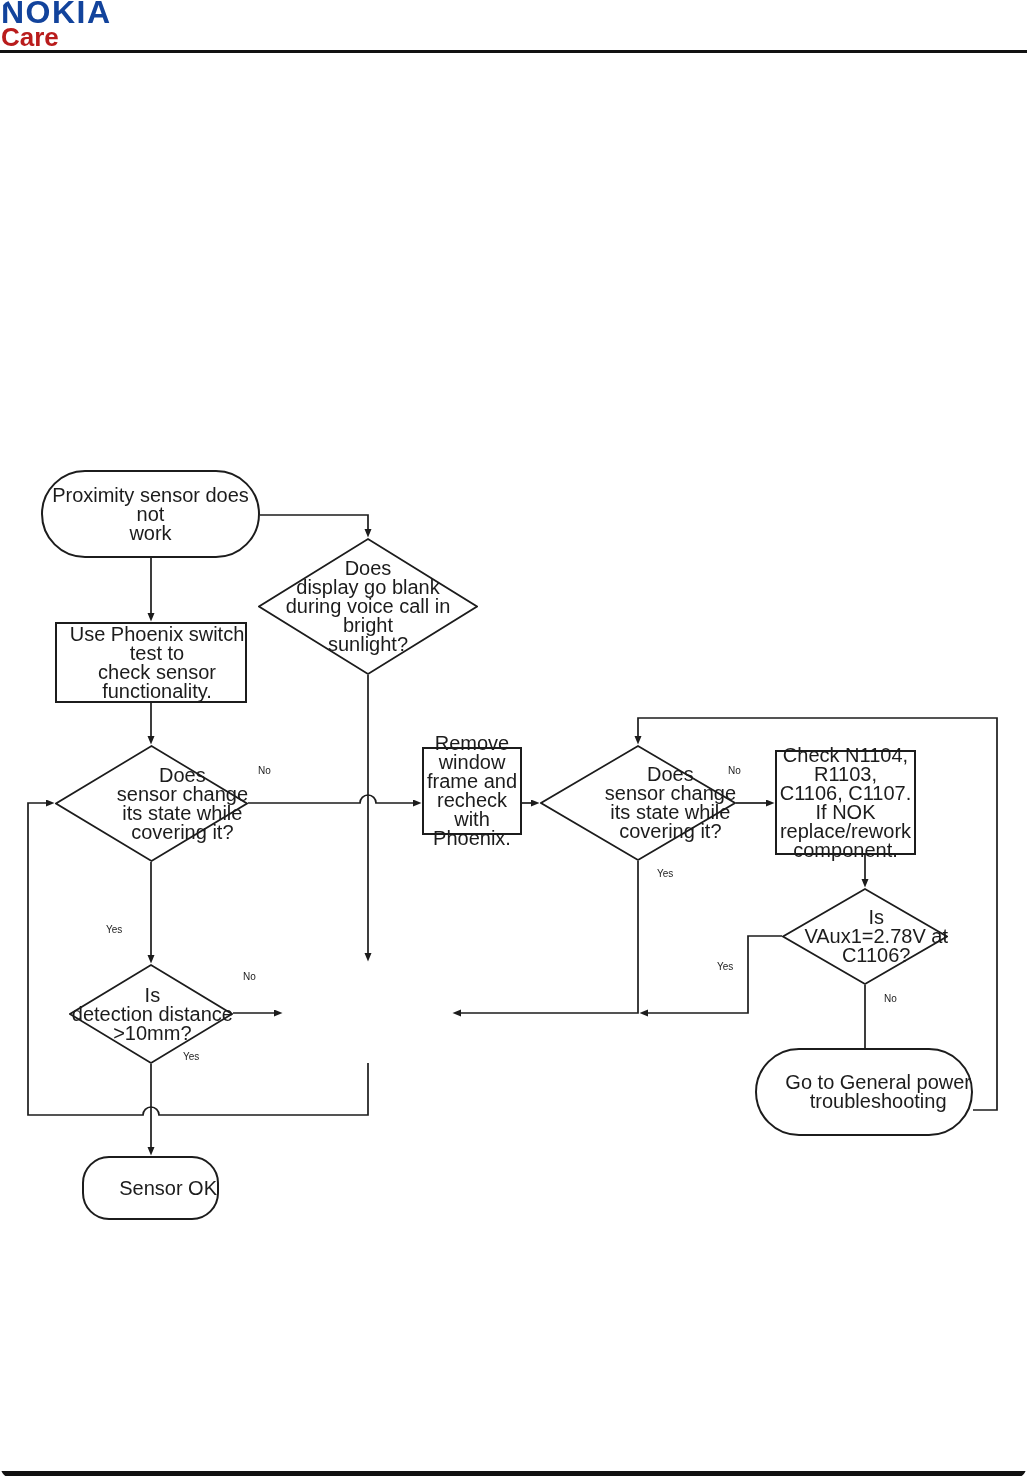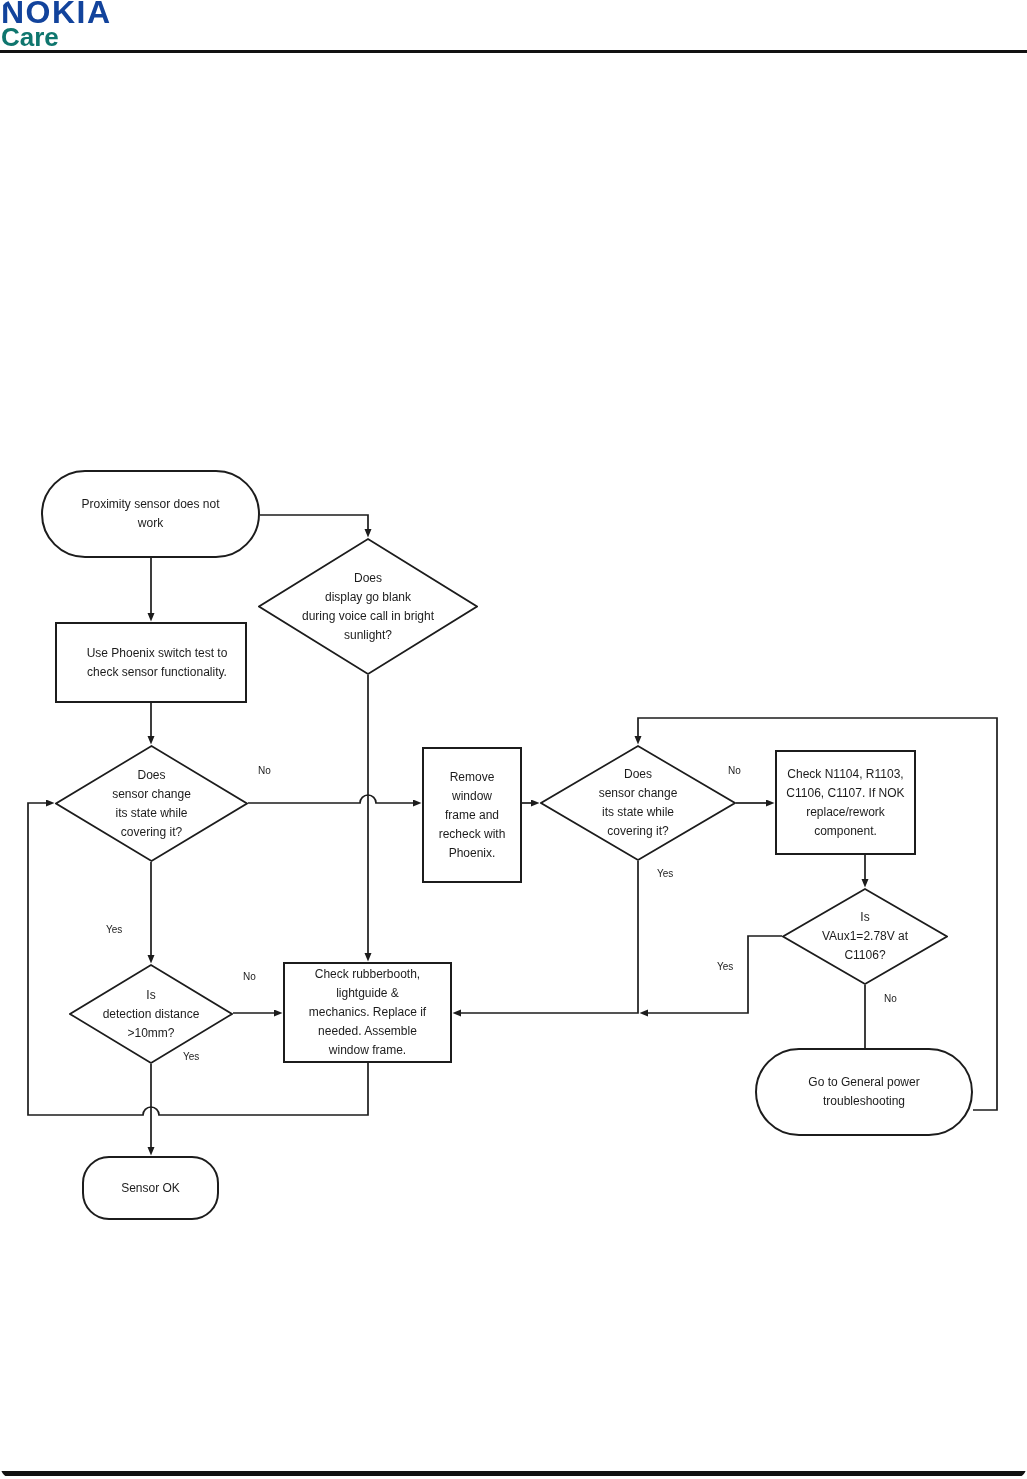--- a/index.html
+++ b/index.html
@@ -26,21 +26,21 @@
     font-weight: bold;
     letter-spacing: 1.5px;
     color: #12439c;
   }
   .brand-care {
     position: absolute;
     left: 1px;
     top: 22px;
     font-size: 26px;
     font-weight: bold;
-    color: #0f766e;
+    color: #b91c1c;
   }
   .header-rule {
     position: absolute;
     left: 0;
     top: 50px;
     width: 1027px;
     height: 3px;
     background: #111111;
   }
   .footer-rule {
@@ -50,23 +50,23 @@
     width: 1027px;
     height: 5px;
     background: #111111;
   }
   
   .node {
     position: absolute;
     box-sizing: border-box;
     display: flex;
     align-items: center;
-    justify-content: center;
+    justify-content: flex-end;
     text-align: center;
-    font-size: 12px;
+    font-size: 20px;
     line-height: 19px;
     background: #ffffff;
     z-index: 2;
   }
   .txt { white-space: pre-line; }
   .process { border: 2px solid #1c1c1c; }
   .terminal { border: 2px solid #1c1c1c; }
   .decision { background: transparent; }
   .decision > svg {
     position: absolute;
@@ -146,21 +146,21 @@
   <div class="node decision" style="left:55px; top:745px; width:193px; height:117px;">
     <svg viewBox="0 0 193 117">
       <polygon points="96.5,1 192,58.5 96.5,116 1,58.5" fill="#ffffff" stroke="#1c1c1c" stroke-width="1.7"></polygon>
     </svg>
     <span class="txt">Does
 sensor change
 its state while
 covering it?</span>
   </div>
 
-  <div class="node process" style="left:422px; top:747px; width:100px; height:136px;">
+  <div class="node process" style="left:422px; top:747px; width:100px; height:88px;">
     <span class="txt">Remove
 window
 frame and
 recheck with
 Phoenix.</span>
   </div>
 
   <div class="node decision" style="left:540px; top:745px; width:196px; height:116px;">
     <svg viewBox="0 0 196 116">
       <polygon points="98,1 195,58 98,115 1,58" fill="#ffffff" stroke="#1c1c1c" stroke-width="1.7"></polygon>
@@ -189,27 +189,20 @@
 
   <div class="node decision" style="left:69px; top:964px; width:164px; height:100px;">
     <svg viewBox="0 0 164 100">
       <polygon points="82,1 163,50 82,99 1,50" fill="#ffffff" stroke="#1c1c1c" stroke-width="1.7"></polygon>
     </svg>
     <span class="txt">Is
 detection distance
 &gt;10mm?</span>
   </div>
 
-  <div class="node process" style="left:283px; top:962px; width:169px; height:101px;">
-    <span class="txt">Check rubberbooth,
-lightguide &amp;
-mechanics. Replace if
-needed. Assemble
-window frame.</span>
-  </div>
 
   <div class="node terminal" style="left:755px; top:1048px; width:218px; height:88px; border-radius:44px;">
     <span class="txt">Go to General power
 troubleshooting</span>
   </div>
 
   <div class="node terminal" style="left:82px; top:1156px; width:137px; height:64px; border-radius:27px;">
     <span class="txt">Sensor OK</span>
   </div>
 

